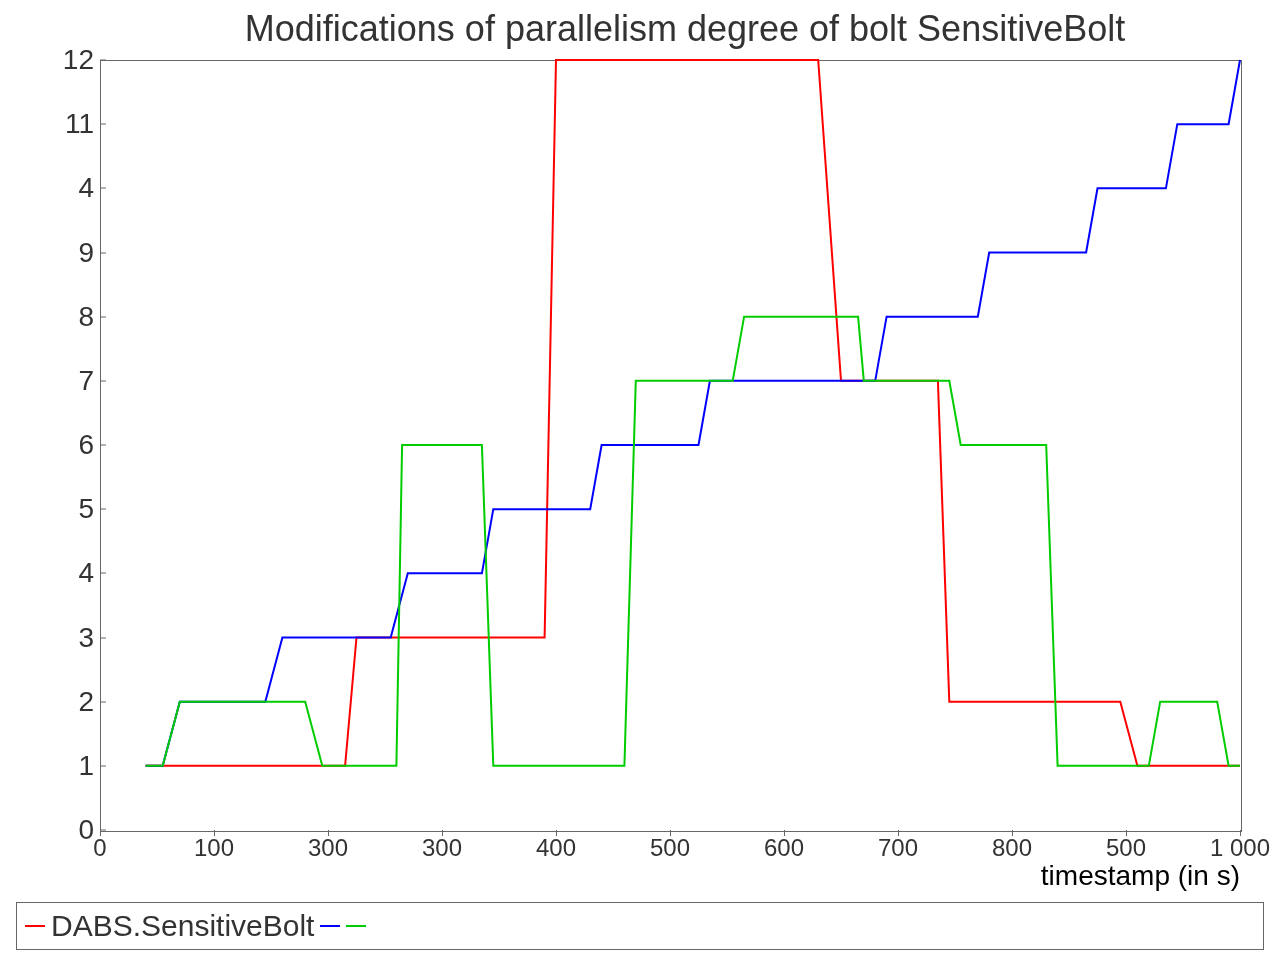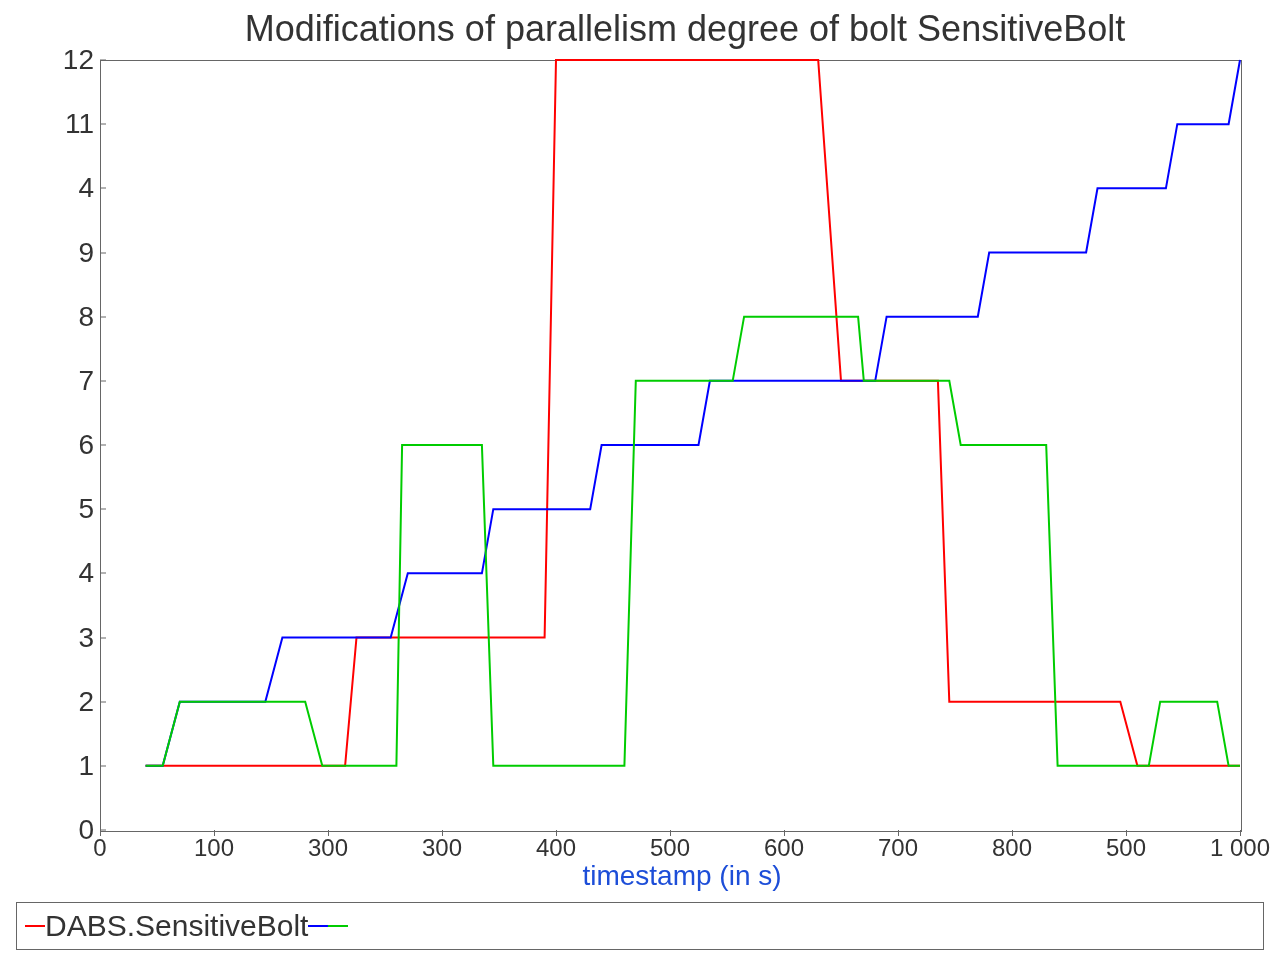--- a/index.html
+++ b/index.html
@@ -35,26 +35,26 @@
     left: 8px;
     top: 430px;
     transform: translateY(-50%) rotate(-90deg);
     transform-origin: center;
     font-size: 28px;
     color: #333333;
     white-space: nowrap;
   }
   .x-axis-label {
     position: absolute;
-    left: 112px;
+    left: 100px;
     top: 860px;
     width: 1140px;
-    text-align: center;
+    text-align: right;
     font-size: 28px;
-    color: #1d4ed8;
+    color: #000000;
   }
   .tick-y {
     position: absolute;
     right: 1186px; 
     font-size: 28px;
     color: #333333;
     transform: translateY(-50%);
     text-align: right;
     width: 40px;
   }
@@ -92,20 +92,21 @@
   .legend {
     position: absolute;
     left: 16px;
     top: 902px;
     width: 1248px;
     border: 1px solid #666666;
     padding: 6px 8px;
     box-sizing: border-box;
     display: flex;
     align-items: center;
+    gap: 6px;
     font-size: 30px;
     color: #333333;
     white-space: nowrap;
   }
   .legend .swatch {
     display: inline-block;
     width: 20px;
     height: 2px;
     vertical-align: middle;
   }

